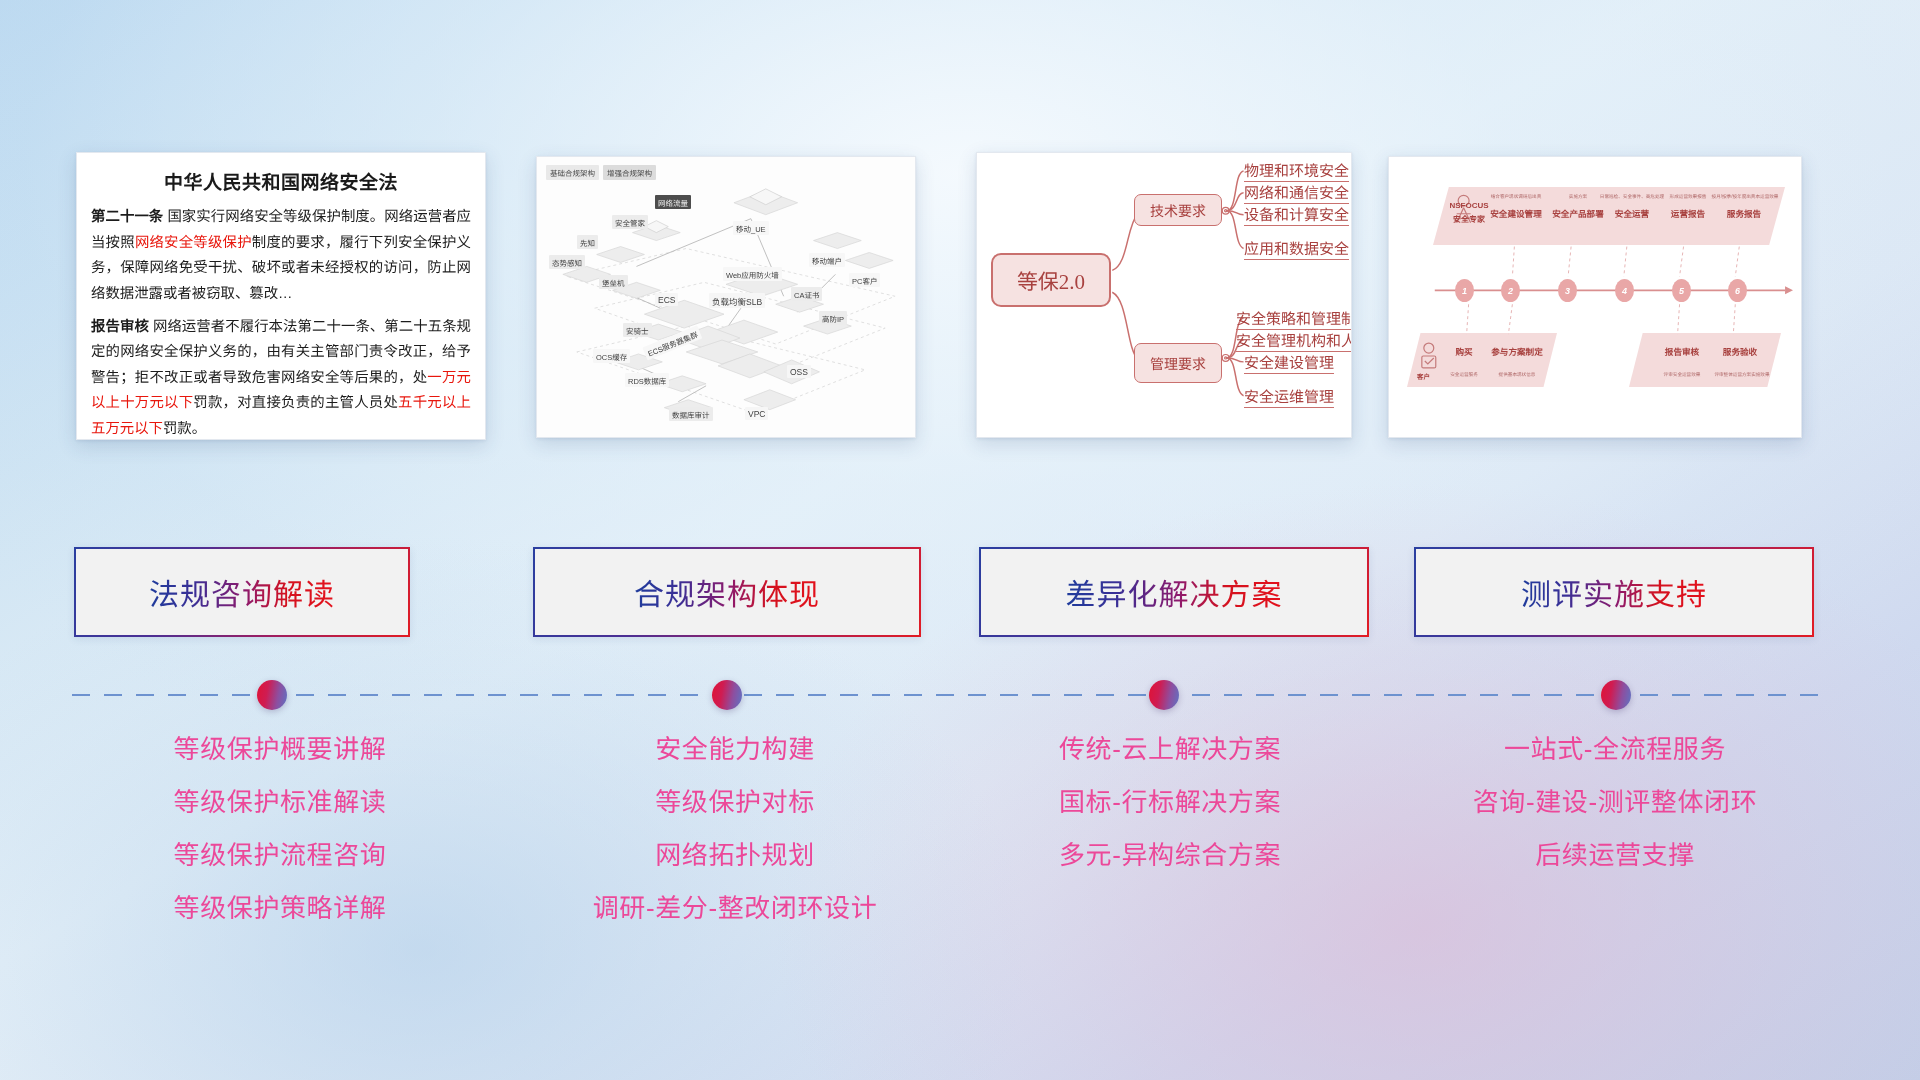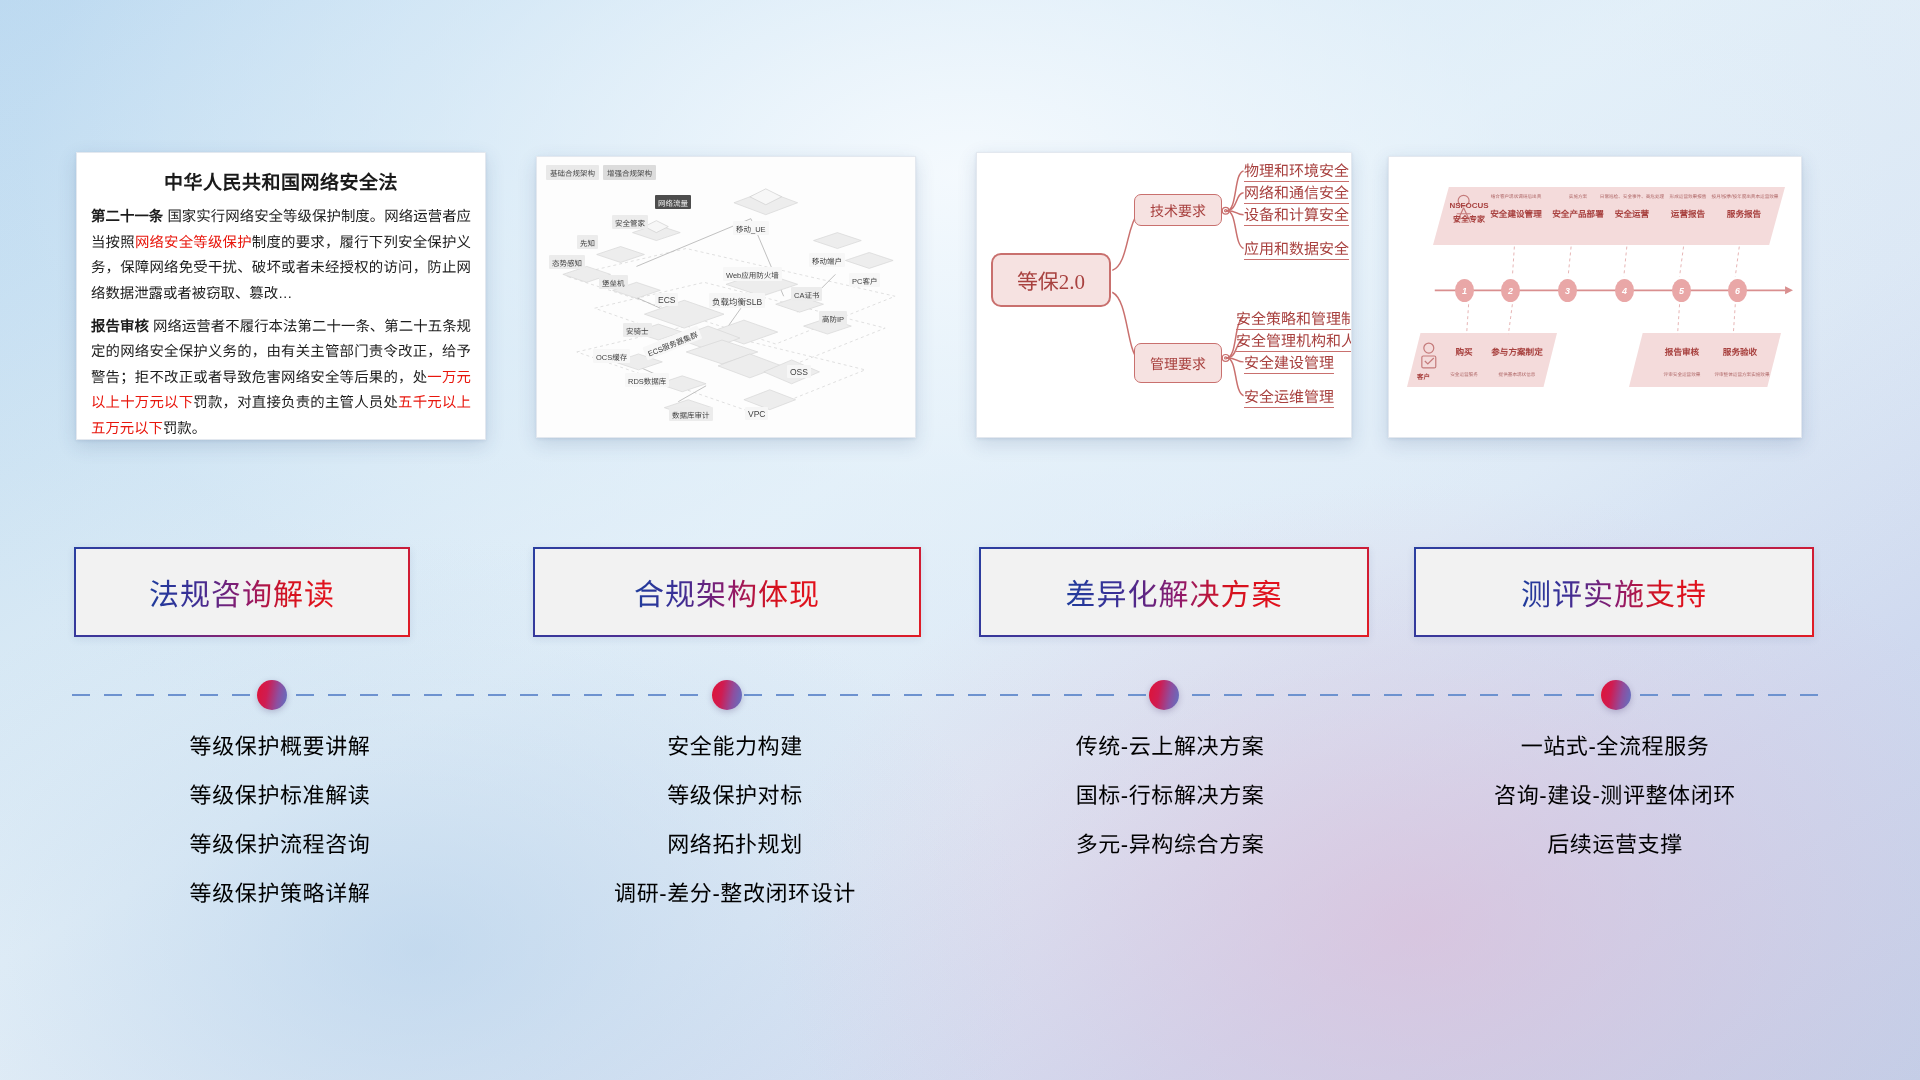--- a/index.html
+++ b/index.html
@@ -188,22 +188,22 @@
   .knob-4 { left: 1601px; }
 
   
   .cols { position: absolute; top: 736px; left: 0; width: 1920px; }
   .col { position: absolute; text-align: center; }
   .col-1 { left: 60px;   width: 440px; }
   .col-2 { left: 515px;  width: 440px; }
   .col-3 { left: 950px;  width: 440px; }
   .col-4 { left: 1395px; width: 440px; }
   .col-line {
-    font-size: 22px;
-    color: #000000;
+    font-size: 26px;
+    color: #ec4899;
     line-height: 1;
     margin-bottom: 27px;
     white-space: nowrap;
     letter-spacing: 0.6px;
   }
 </style>
 </head>
 <body>
 
 <div class="cards">

